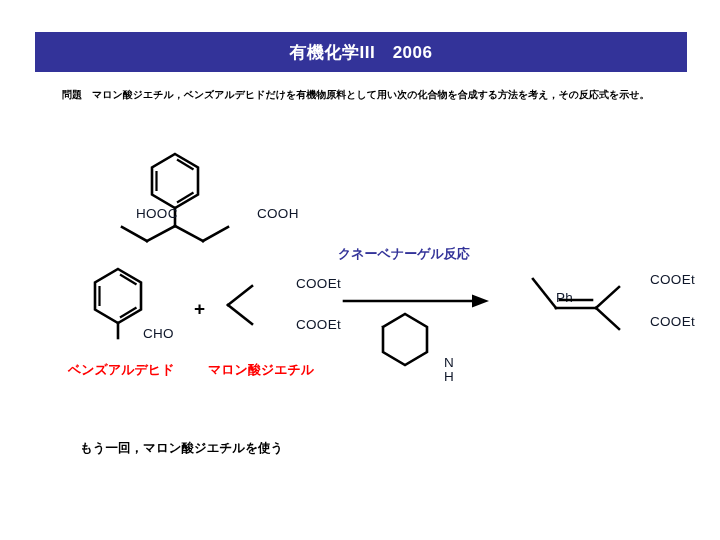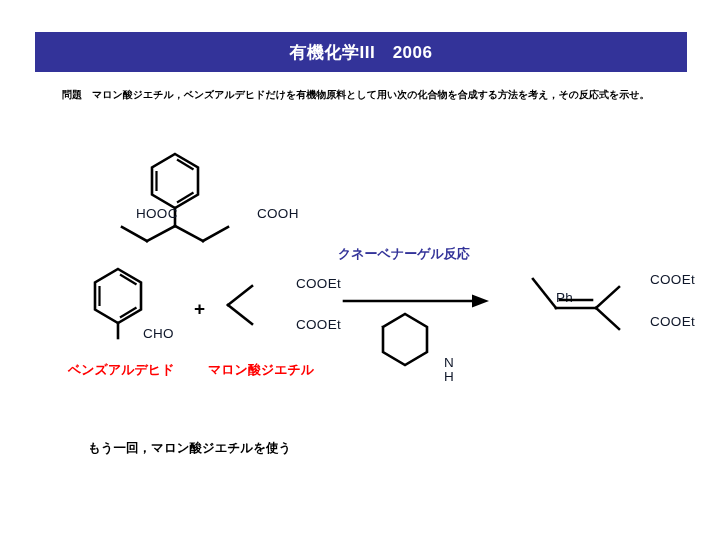--- a/index.html
+++ b/index.html
@@ -82,21 +82,20 @@
   }
 
   .note-bottom {
     position: absolute;
     left: 80px;
     top: 440px;
     font-size: 12.5px;
     font-weight: bold;
     color: #000000;
     white-space: nowrap;
-    margin-left: 8px;
   }
 
   svg { position: absolute; overflow: visible; }
   .bond { stroke: #000000; stroke-width: 2.6; fill: none; stroke-linecap: square; }
   .bond-thin { stroke: #000000; stroke-width: 2.2; fill: none; stroke-linecap: butt; }
 </style>
 </head>
 <body>
 
 <div class="slide">

